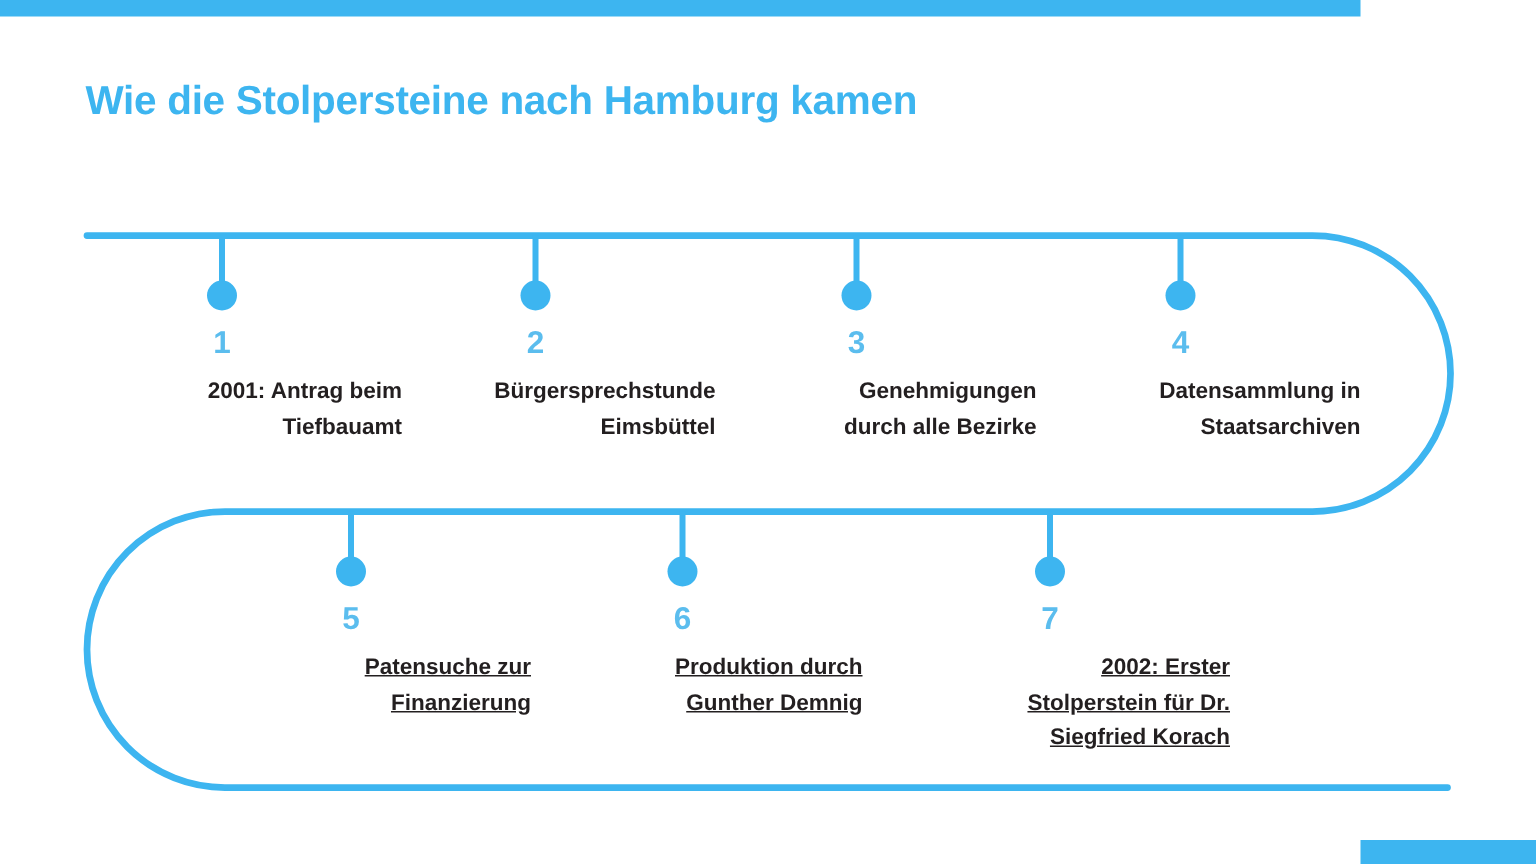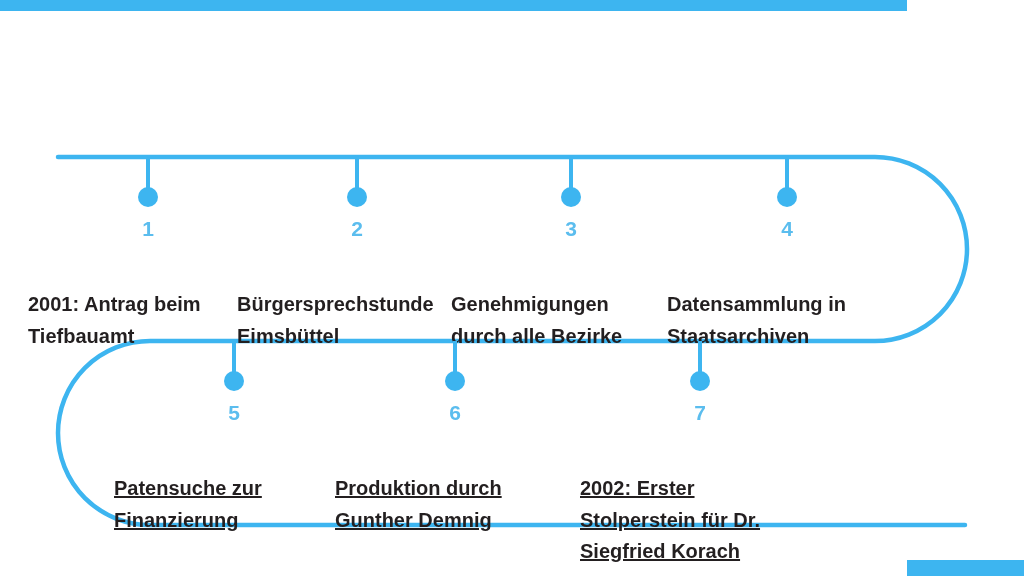--- a/index.html
+++ b/index.html
@@ -87,26 +87,25 @@
     left: -120px;
     text-align: center;
     font-size: 21px;
     font-weight: bold;
     color: #5BBDEE;
   }
   .node-label {
     position: absolute;
     width: 240px;
     left: -120px;
-    text-align: left;
-    font-size: 20px;
+    text-align: right;
+    font-size: 15px;
     font-weight: bold;
     color: #231F20;
     line-height: 1.58;
-    margin-top: 40px;
   }
 
   
   .row1 .node-stem { height: 32px; }
   .row1 .node-dot  { top: 30px; }
   .row1 .node-number { top: 60px; }
   .row1 .node-label  { top: 92px; }
 
   
   .row2 .node-stem { height: 32px; }
@@ -115,20 +114,21 @@
   .row2 .node-label  { top: 92px; text-decoration: underline; }
 </style>
 </head>
 <body>
 
 <div id="slide">
 
   <div id="accent-top" class="accent-bar"></div>
   <div id="accent-bottom" class="accent-bar"></div>
 
+  <div id="page-title">Wie die Stolpersteine nach Hamburg kamen</div>
 
   <svg id="track-svg" viewBox="0 0 1024 576">
     <path d="M 58 157
              L 875 157
              A 92 92 0 0 1 875 341
              L 150 341
              A 92 92 0 0 0 150 525
              L 965 525" fill="none" stroke="#3DB5F0" stroke-width="4.5" stroke-linecap="round"></path>
   </svg>
 

